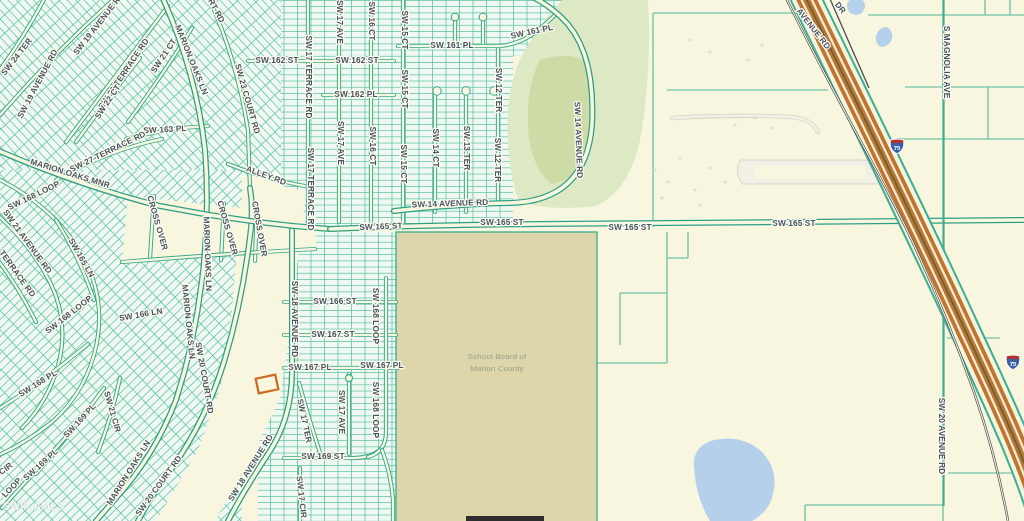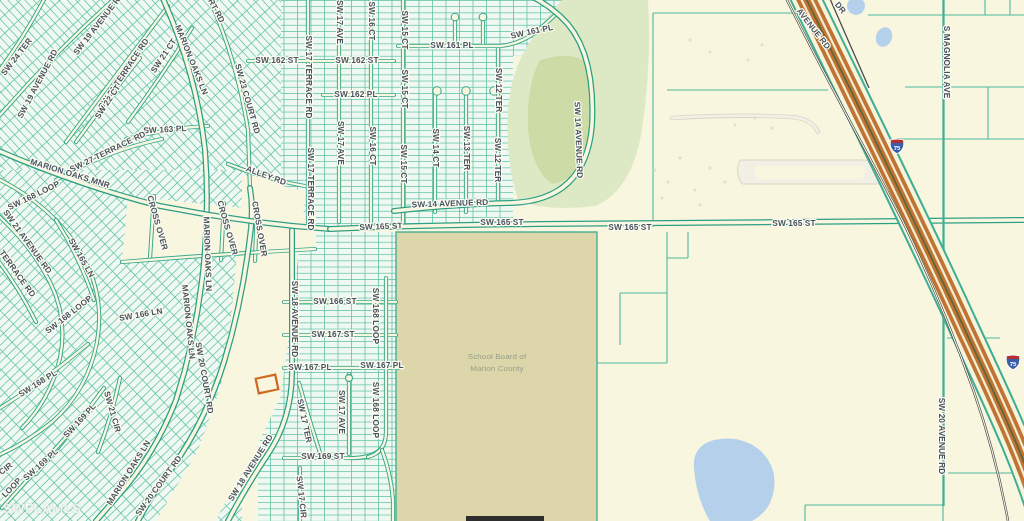--- a/index.html
+++ b/index.html
@@ -8,21 +8,21 @@
   text.lbl{font-family:"Liberation Sans",sans-serif;font-size:8.3px;font-weight:700;fill:#4a5460;
     stroke:#fdfcf2;stroke-width:2.4px;paint-order:stroke;stroke-linejoin:round;
     text-anchor:middle;dominant-baseline:middle;letter-spacing:.1px;}
   text.lbl.area{font-size:8px;font-weight:400;fill:#96a086;stroke:none;}
   .road-casing{fill:none;stroke:#35a88c;stroke-width:4.2;stroke-linecap:round;}
   .road-fill{fill:none;stroke:#f8f6df;stroke-width:2.3;stroke-linecap:round;}
   .road-casing.m{stroke-width:6.0;stroke:#2d9f85;}
   .road-fill.m{stroke-width:3.5;}
   .pl{stroke:#4fb89c;stroke-width:1.1;fill:none;}
   .shield-num{font-family:"Liberation Sans",sans-serif;font-size:6px;font-weight:700;fill:#ffffff;text-anchor:middle;dominant-baseline:middle;}
-  #watermark{position:absolute;left:3px;top:501px;font-size:13px;font-weight:700;
+  #watermark{position:absolute;left:3px;top:501px;font-size:10px;font-weight:700;
     color:rgba(255,255,255,.78);letter-spacing:.6px;text-shadow:0 0 2px rgba(110,150,135,.45);}
   #bottom-bar{position:absolute;left:466px;top:516px;width:78px;height:5px;background:#2e2e2e;}
 </style>
 </head>
 <body>
 
 <div id="stage">
 <svg id="map-svg" width="1024" height="521" viewBox="0 0 1024 521" xmlns="http://www.w3.org/2000/svg">
   <defs>
     <pattern id="lots0" width="13.5" height="6.2" patternUnits="userSpaceOnUse">

